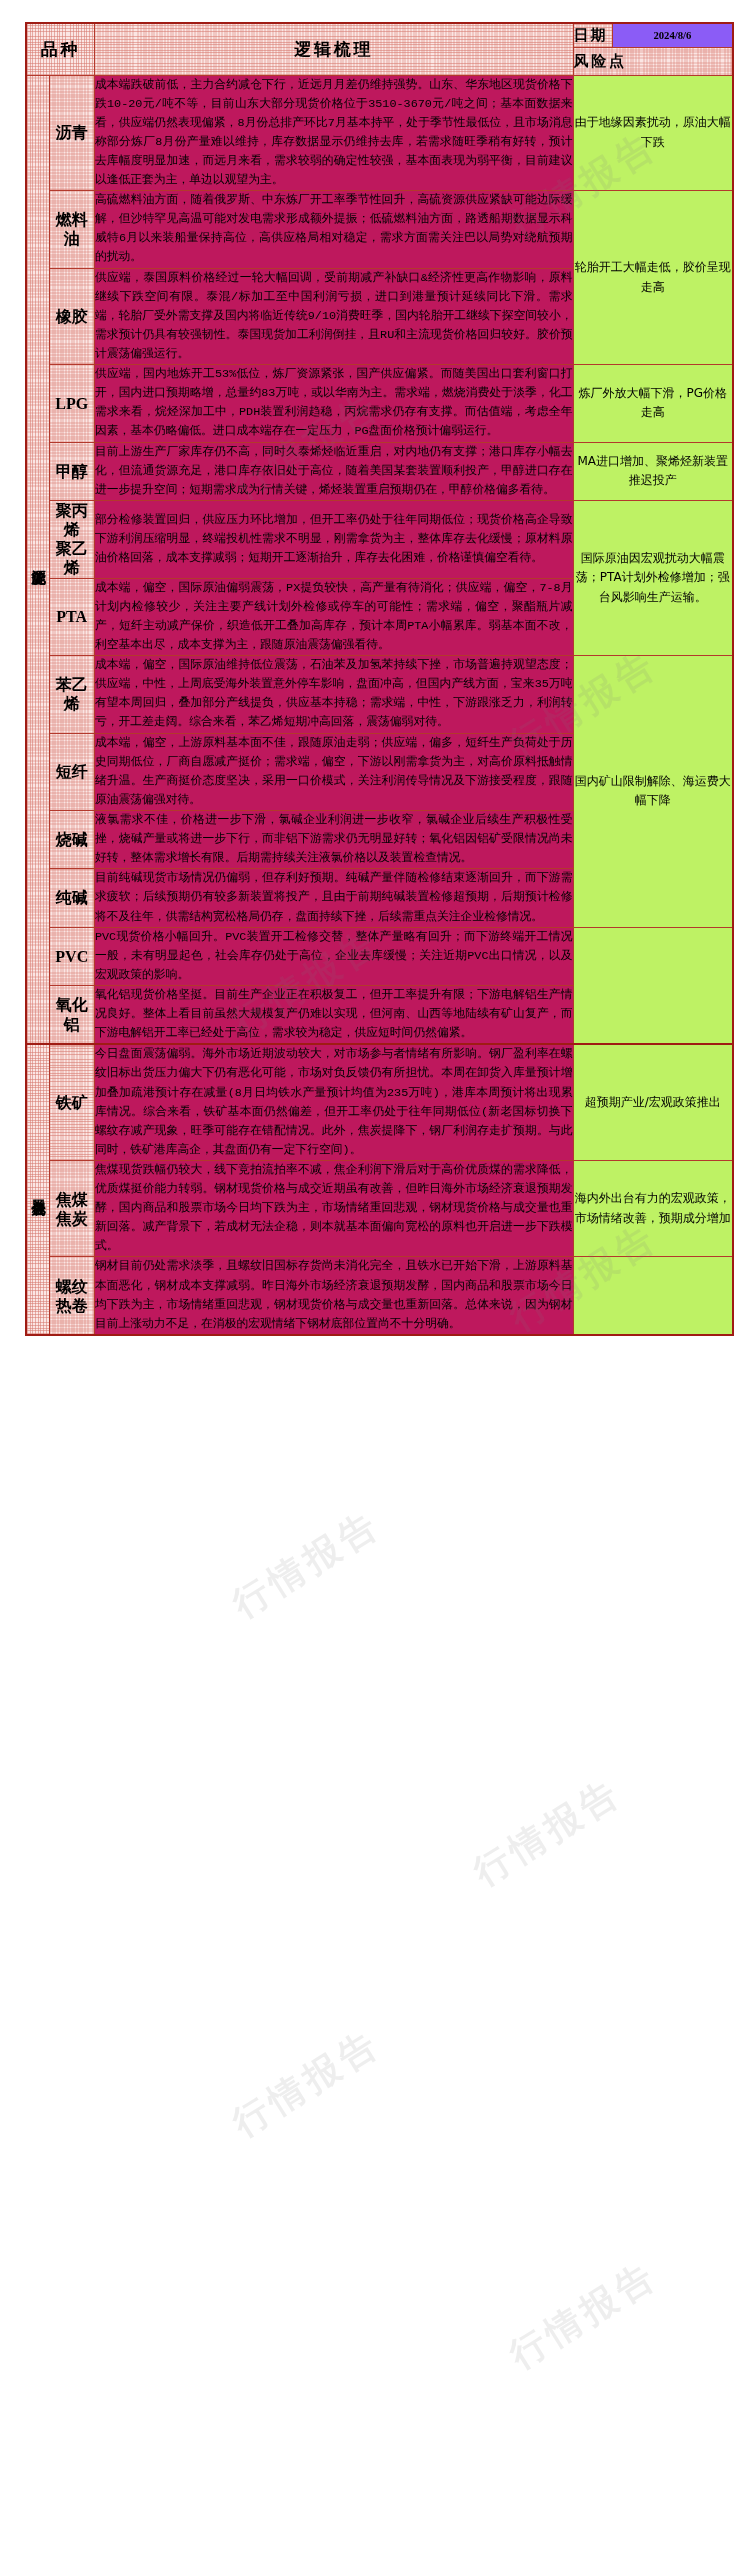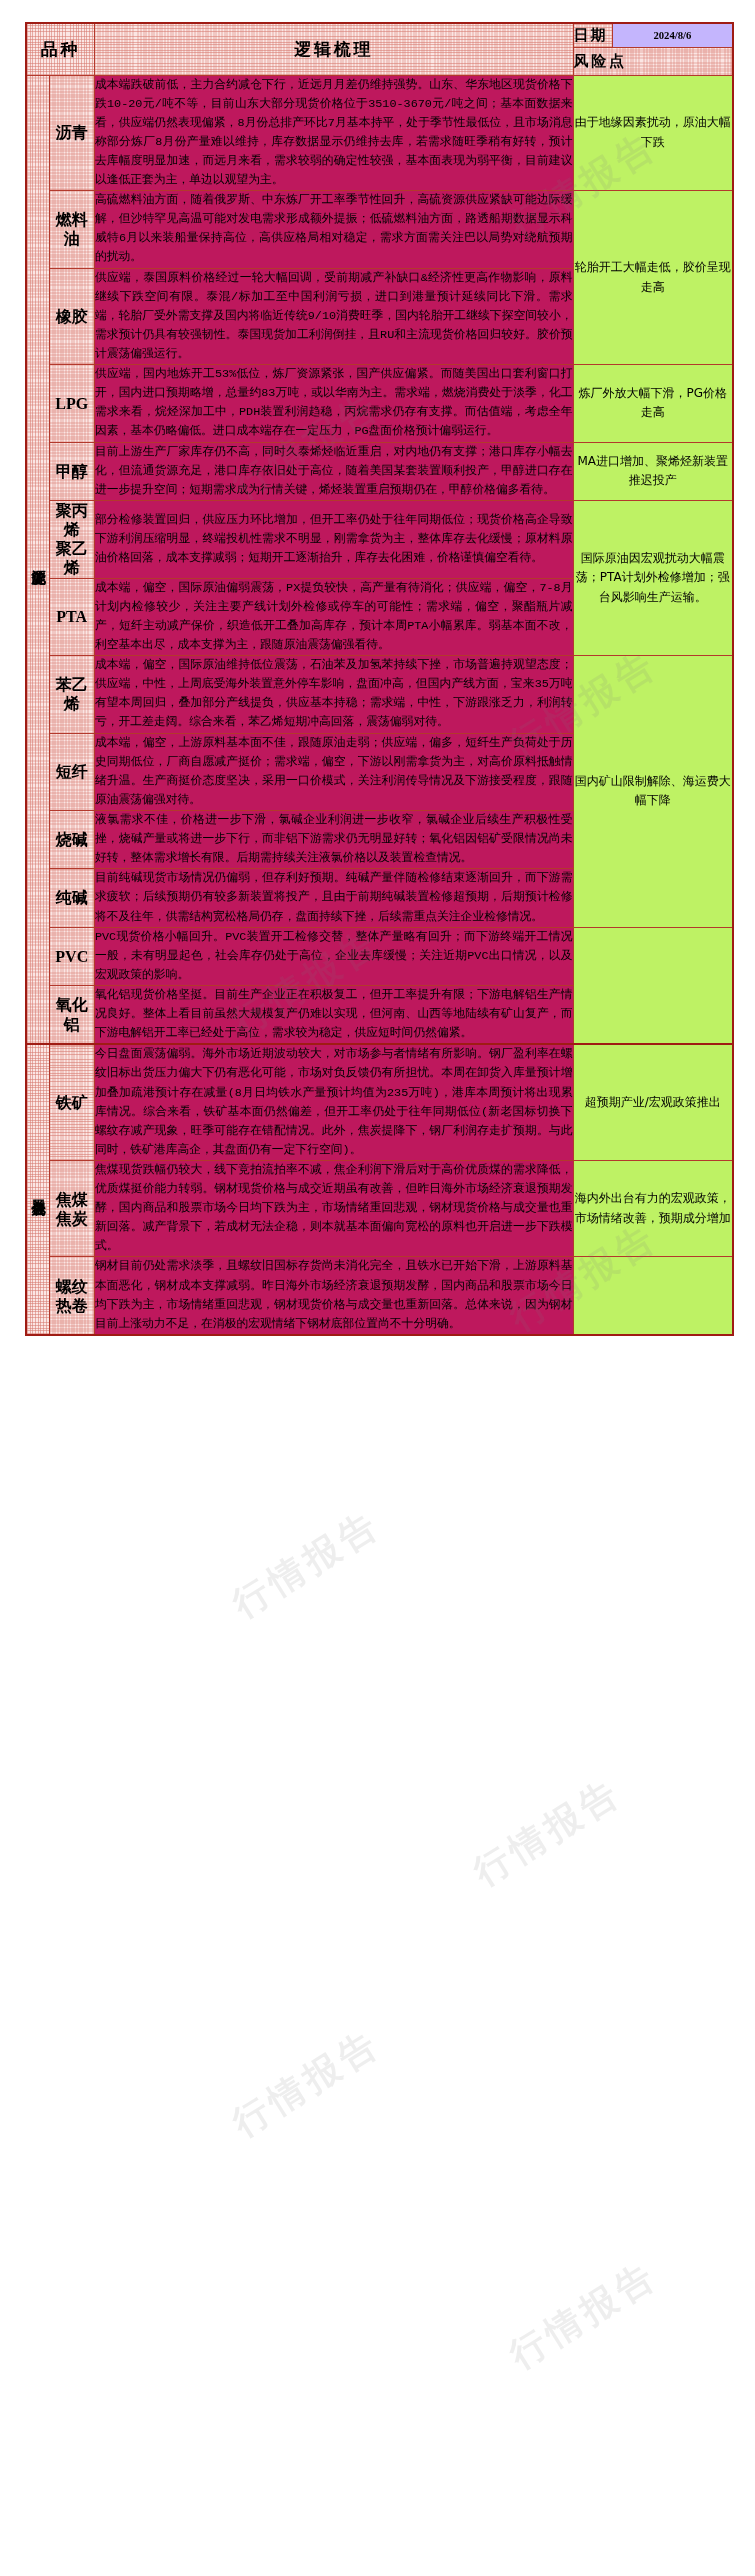--- a/index.html
+++ b/index.html
@@ -46,21 +46,21 @@
     font-weight:bold;
     font-size:15px;
     letter-spacing:1.8px;
     height:23px;
   }
   .hdr-date-val{
     text-align:center;
     font-weight:bold;
     font-size:10.7px;
     height:23px;
-    background:#c4b5fd;
+    background:#8b5cf6;
   }
   .hdr-risk{
     text-align:left;
     font-weight:bold;
     font-size:15px;
     letter-spacing:2.7px;
     height:27px;
   }
   
   .group{

